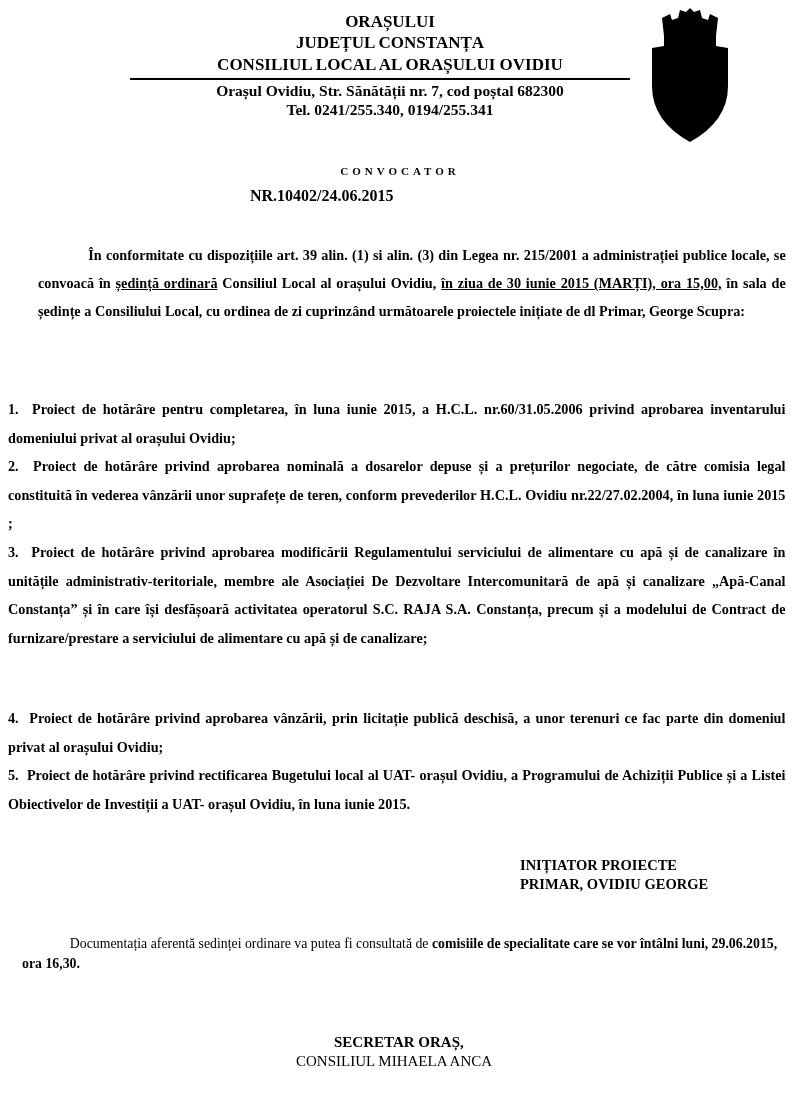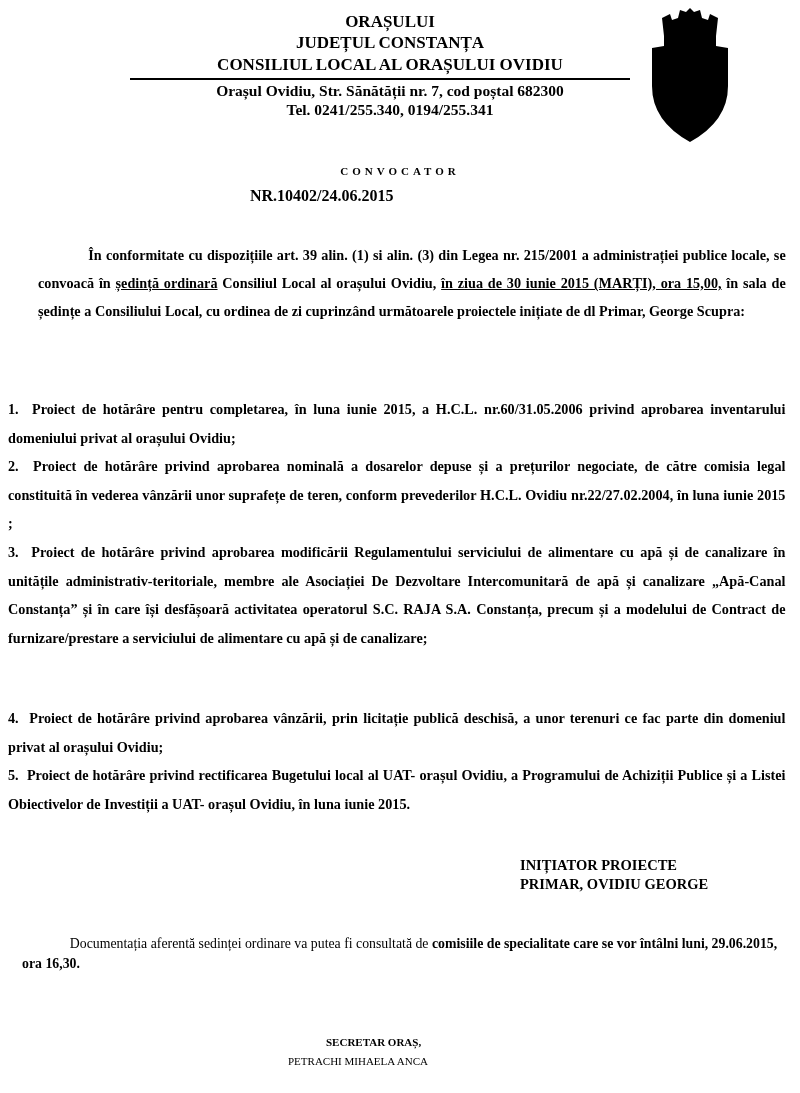--- a/index.html
+++ b/index.html
@@ -10,21 +10,21 @@
   .addr { position: absolute; left: 150px; width: 480px; text-align: center; font-weight: bold; font-size: 15.5px; line-height: 18px; }
   .title { position: absolute; left: 250px; width: 300px; text-align: center; font-weight: bold; font-size: 11px; letter-spacing: 4px; }
   .nr { position: absolute; left: 250px; width: 300px; font-weight: bold; font-size: 16px; }
   .body-para { position: absolute; left: 38px; width: 748px; font-weight: bold; font-size: 15.3px; line-height: 28px; text-align: justify; font-family: "Liberation Serif", serif; transform: scaleX(0.93); transform-origin: left top; }
   .item { position: absolute; left: 8px; width: 836px; font-weight: bold; font-size: 15.3px; line-height: 28.6px; text-align: justify; transform: scaleX(0.93); transform-origin: left top; }
   .indent { display: inline-block; width: 54px; }
   .u { text-decoration: underline; }
   .sig { position: absolute; left: 520px; font-weight: bold; font-size: 14.5px; line-height: 19px; font-family: "Liberation Serif", serif; }
   .doc-note { position: absolute; left: 70px; width: 770px; font-size: 15px; line-height: 20px; transform: scaleX(0.92); transform-origin: left top; }
   .doc-note b { font-weight: bold; }
-  .sec { position: absolute; left: 288px; font-size: 11px; line-height: 19px; }
+  .sec { position: absolute; left: 296px; font-size: 15px; line-height: 19px; }
   .sec .t { font-weight: bold; padding-left: 38px; }
 </style>
 </head>
 <body>
 
 <div class="hdr" style="top:12px">ORAȘULUI</div>
 <div class="hdr" style="top:33px">JUDEȚUL CONSTANȚA</div>
 <div class="hdr" style="top:55px">CONSILIUL LOCAL AL ORAȘULUI OVIDIU</div>
 <div class="rule"></div>
 <div class="addr" style="top:82px">Orașul Ovidiu, Str. Sănătății nr. 7, cod poștal 682300</div>
@@ -49,14 +49,14 @@
 
 <div class="sig" style="top:856px">INIȚIATOR PROIECTE</div>
 <div class="sig" style="top:875px">PRIMAR, OVIDIU GEORGE</div>
 
 <div class="doc-note" style="top:933px; left:22px; width:836px;">
   <span class="indent" style="width:52px"></span><span>Documentația aferentă sedinței ordinare va putea fi consultată de </span><b>comisiile de specialitate care se vor întâlni luni, 29.06.2015, ora 16,30.</b>
 </div>
 
 <div class="sec" style="top:1033px">
   <div class="t">SECRETAR ORAȘ,</div>
-  <div>PETRACHI MIHAELA ANCA</div>
+  <div>CONSILIUL MIHAELA ANCA</div>
 </div>
 
 </body></html>

